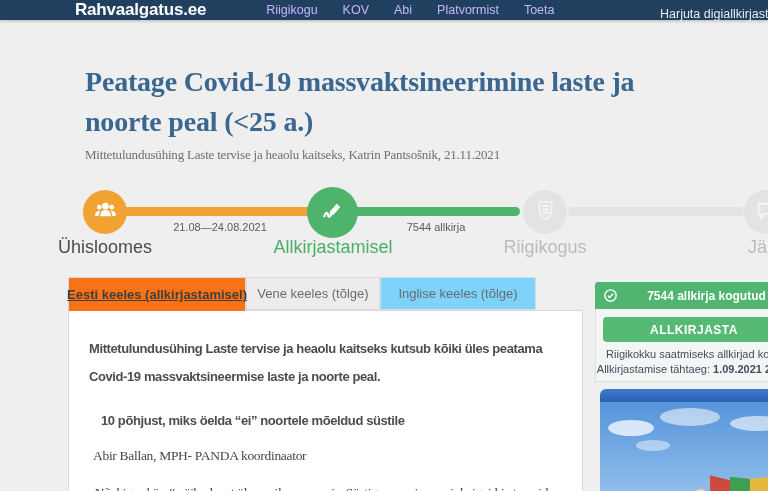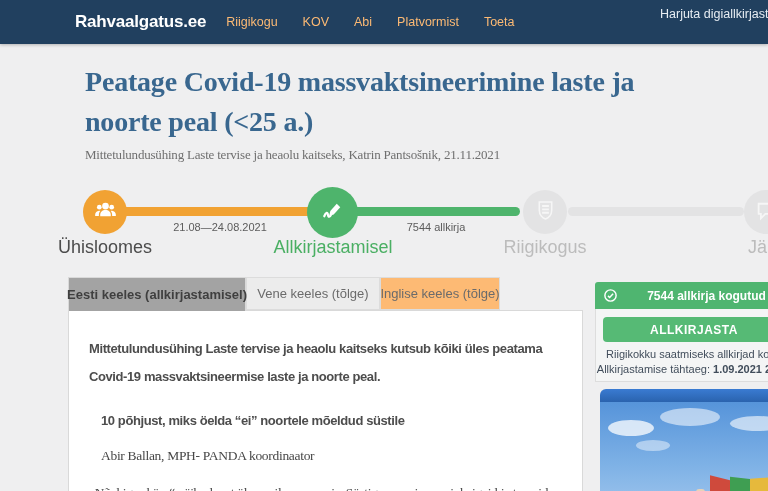--- a/index.html
+++ b/index.html
@@ -2,25 +2,25 @@
 <html><head>
 <meta charset="utf-8">
 <style>
   html,body{margin:0;padding:0;}
   #viewport{
     position:relative;width:768px;height:491px;overflow:hidden;
     background:#efeff0;font-family:"Liberation Sans",sans-serif;
   }
 
   
-  .nav{position:absolute;top:0;left:0;width:768px;height:44px;background:#21405f;
-       box-shadow:0 1px 3px rgba(0,0,0,.25);display:flex;align-items:center;z-index:10;}
+  .nav{position:absolute;top:0;left:0;width:768px;height:20px;background:#21405f;
+       box-shadow:0 1px 3px rgba(0,0,0,.25);display:flex;align-items:center;z-index:10;gap:40px;}
   .brand{margin-left:75px;color:#ffffff;font-weight:bold;font-size:17px;letter-spacing:-0.2px;cursor:pointer;}
   .nav-items{display:flex;margin-left:20px;gap:25px;}
-  .nav-item{color:#fdba74;font-size:12.5px;cursor:pointer;white-space:nowrap;text-align:right;}
+  .nav-item{color:#c4b5fd;font-size:12.5px;cursor:pointer;white-space:nowrap;text-align:right;}
   .nav-right{position:absolute;left:660px;top:7px;color:#e7edf3;font-size:12.5px;white-space:nowrap;cursor:pointer;}
 
   
   .title{position:absolute;left:85px;top:62px;width:690px;
          font-family:"Liberation Serif",serif;font-size:28px;line-height:40px;
          color:#39678f;font-weight:600;white-space:pre-line;letter-spacing:-0.2px;}
   .byline{position:absolute;left:85px;top:147px;font-family:"Liberation Serif",serif;
           font-size:13px;color:#6f6f6f;letter-spacing:-0.2px;}
 
   
@@ -38,33 +38,33 @@
   .edge-label.e2{left:352px;width:168px;}
   .stage-label{position:absolute;top:237px;font-size:18px;text-align:center;white-space:nowrap;}
   .stage-label.s1{left:40px;width:130px;color:#4c4c4c;}
   .stage-label.s2{left:258px;width:150px;color:#4aaf63;}
   .stage-label.s3{left:480px;width:130px;color:#bcbcbc;}
   .stage-label.s4{left:748px;width:90px;color:#bcbcbc;text-align:left;}
 
   
   .tab{position:absolute;top:277px;height:33px;box-sizing:border-box;display:flex;
        align-items:center;justify-content:center;font-size:13px;cursor:pointer;white-space:nowrap;}
-  .tab.active{left:68px;width:178px;height:34px;background:#a3a3a3;border:1px solid #d9d9d9;
-              border-bottom:none;color:#3f3f3f;font-weight:bold;z-index:3;}
+  .tab.active{left:68px;width:178px;height:34px;background:#f97316;border:1px solid #d9d9d9;
+              border-bottom:none;color:#3f3f3f;font-weight:bold;z-index:3;text-decoration:underline;}
   .tab.t2{left:246px;width:134px;background:#ececec;border:1px solid #dcdcdc;color:#6b6b6b;}
-  .tab.t3{left:380px;width:120px;background:#fdba74;border:1px solid #dcdcdc;color:#6b6b6b;}
+  .tab.t3{left:380px;width:156px;background:#7dd3fc;border:1px solid #dcdcdc;color:#6b6b6b;}
 
   
   .panel{position:absolute;left:68px;top:310px;width:515px;height:190px;background:#ffffff;
          border:1px solid #d9d9d9;box-sizing:border-box;overflow:hidden;z-index:1;}
   .panel .inner{padding:20px 18px 0 20px;}
   .p-bold{margin:4px 0 4px;font-weight:bold;font-size:13px;line-height:28px;color:#4d4d4d;
           letter-spacing:-0.4px;white-space:pre-line;}
   .p-bold2{margin:22px 12px 0;font-weight:bold;font-size:13px;color:#4d4d4d;letter-spacing:-0.4px;}
-  .p-serif{margin:20px 12px 0;font-family:"Liberation Serif",serif;font-size:13.5px;color:#474747;
+  .p-serif{margin:20px 4px 0;font-family:"Liberation Serif",serif;font-size:13.5px;color:#474747;
            letter-spacing:-0.3px;}
   .p-serif2{margin:16px 0 0;font-family:"Liberation Serif",serif;font-size:13.5px;line-height:26px;
             color:#474747;letter-spacing:-0.3px;white-space:pre-line;}
 
   
   .sb-header{position:absolute;left:595px;top:282px;width:200px;height:27px;background:#4fb570;
              border-radius:3px 3px 0 0;display:flex;align-items:center;z-index:2;}
   .sb-header .check{margin-left:8px;display:flex;}
   .sb-header .txt{flex:1;text-align:center;color:#ffffff;font-weight:bold;font-size:12px;}
   .sb-box{position:absolute;left:595px;top:309px;width:200px;height:73px;background:#f4f5f5;

